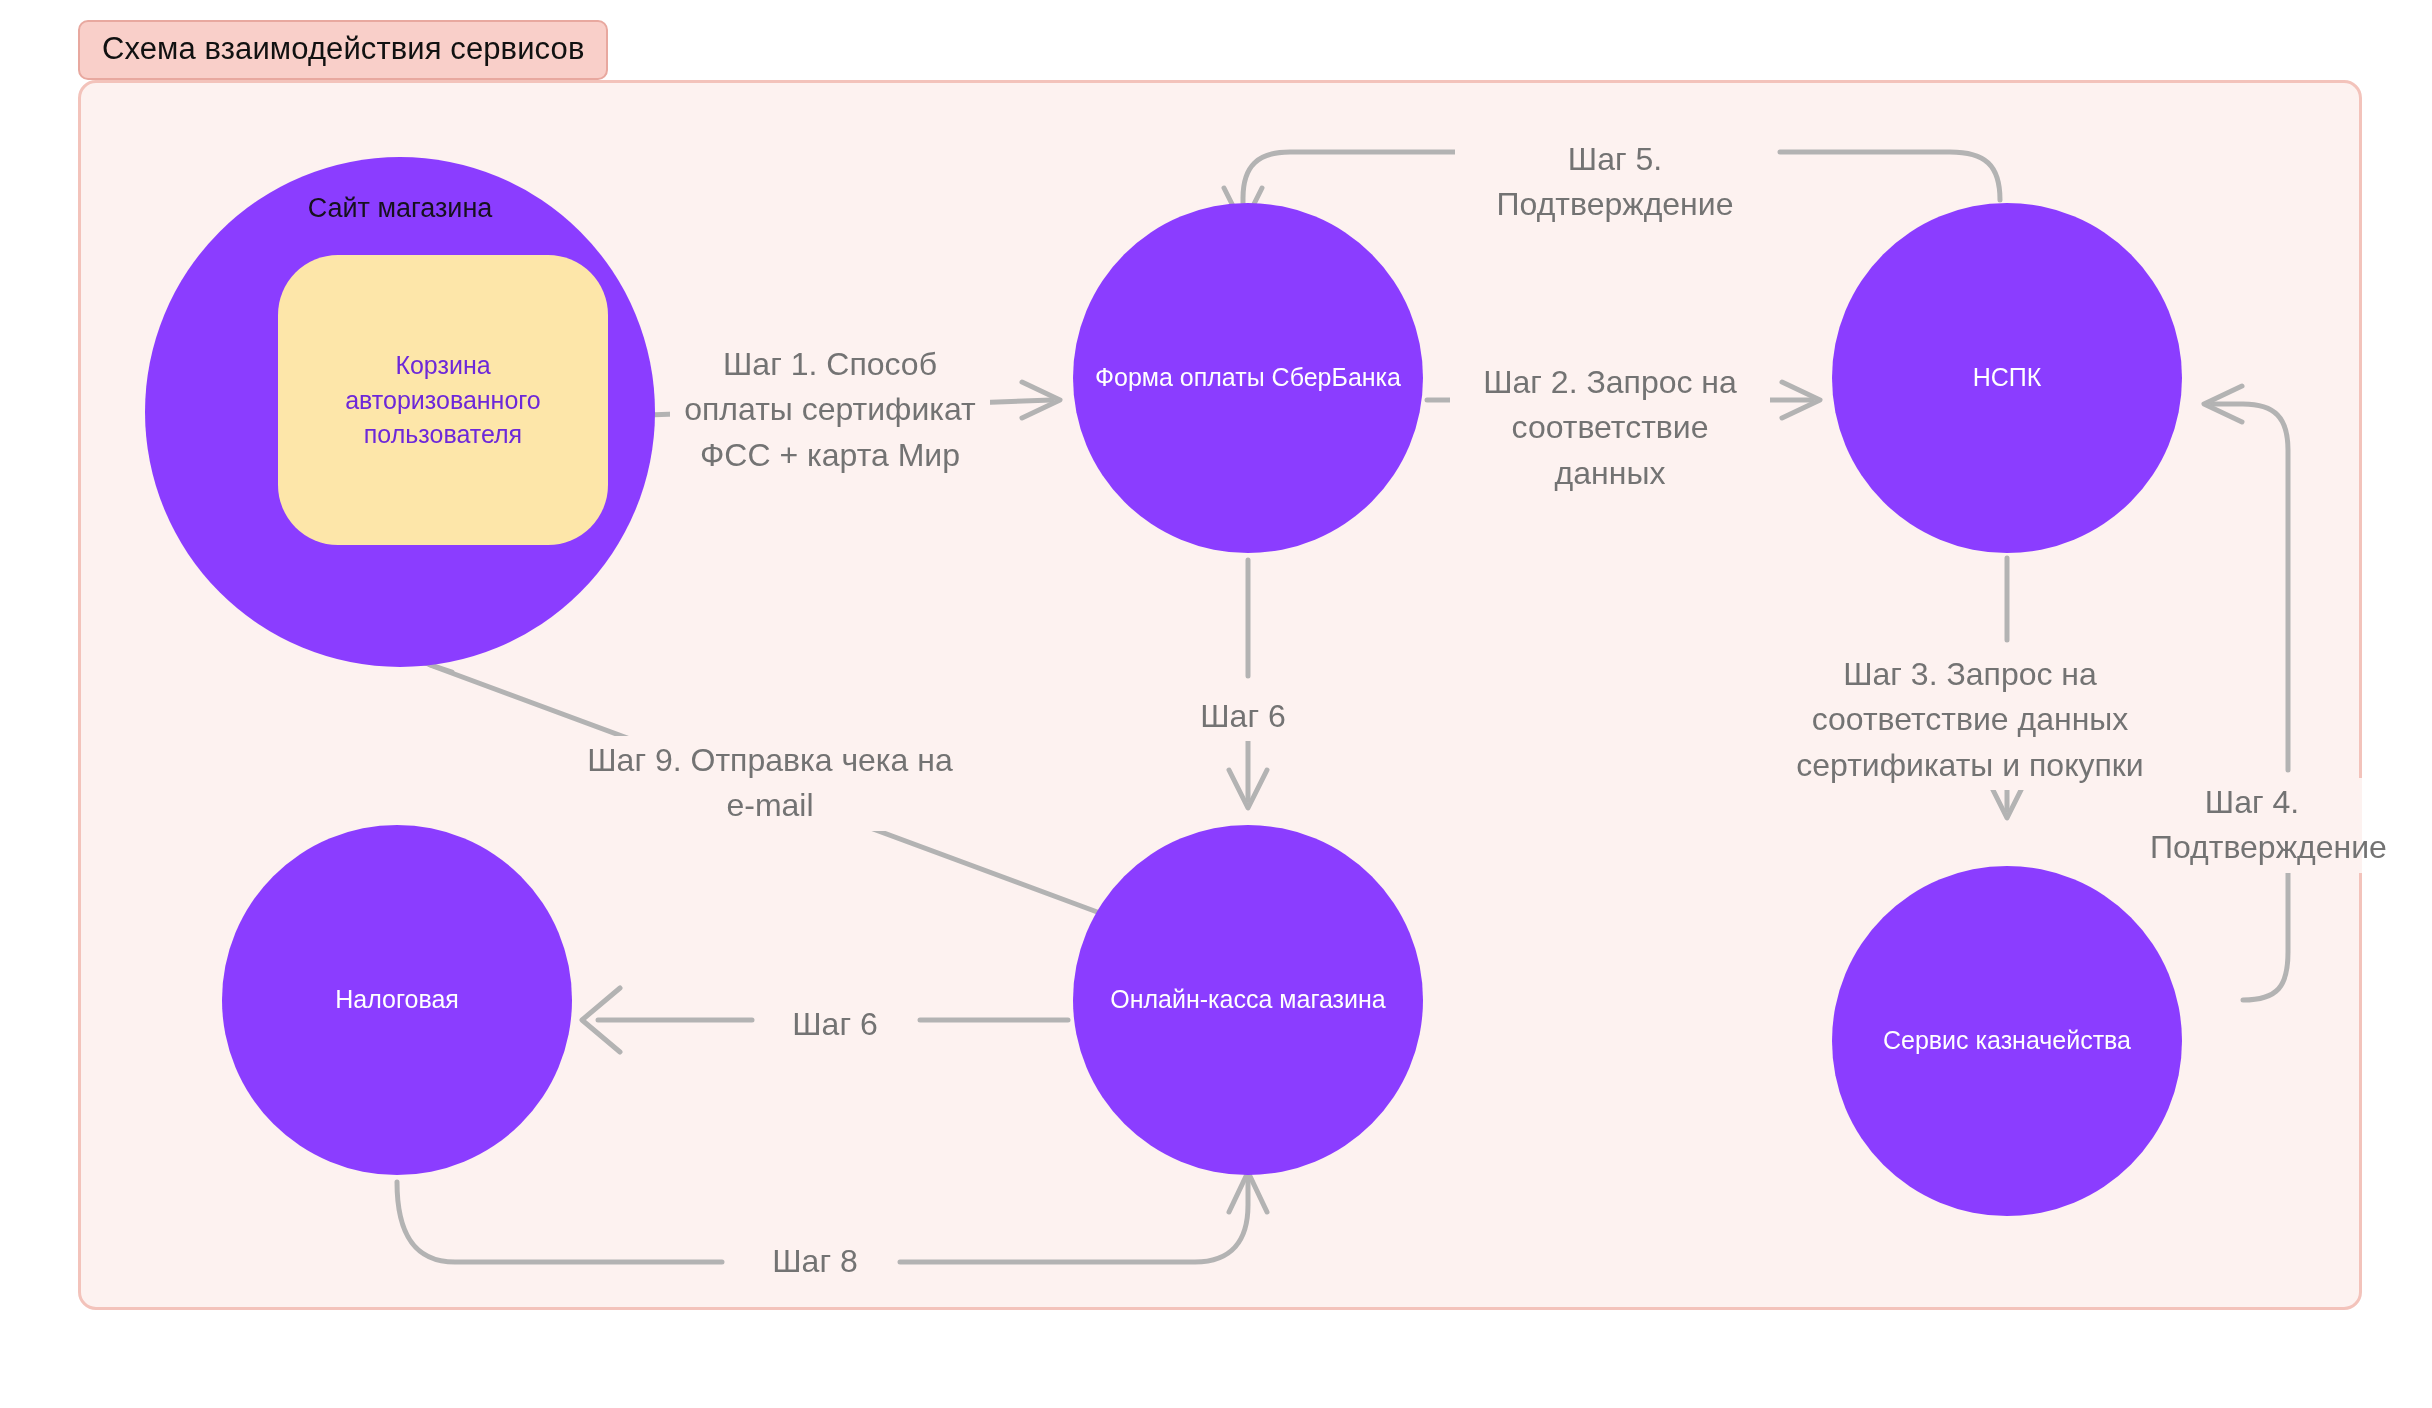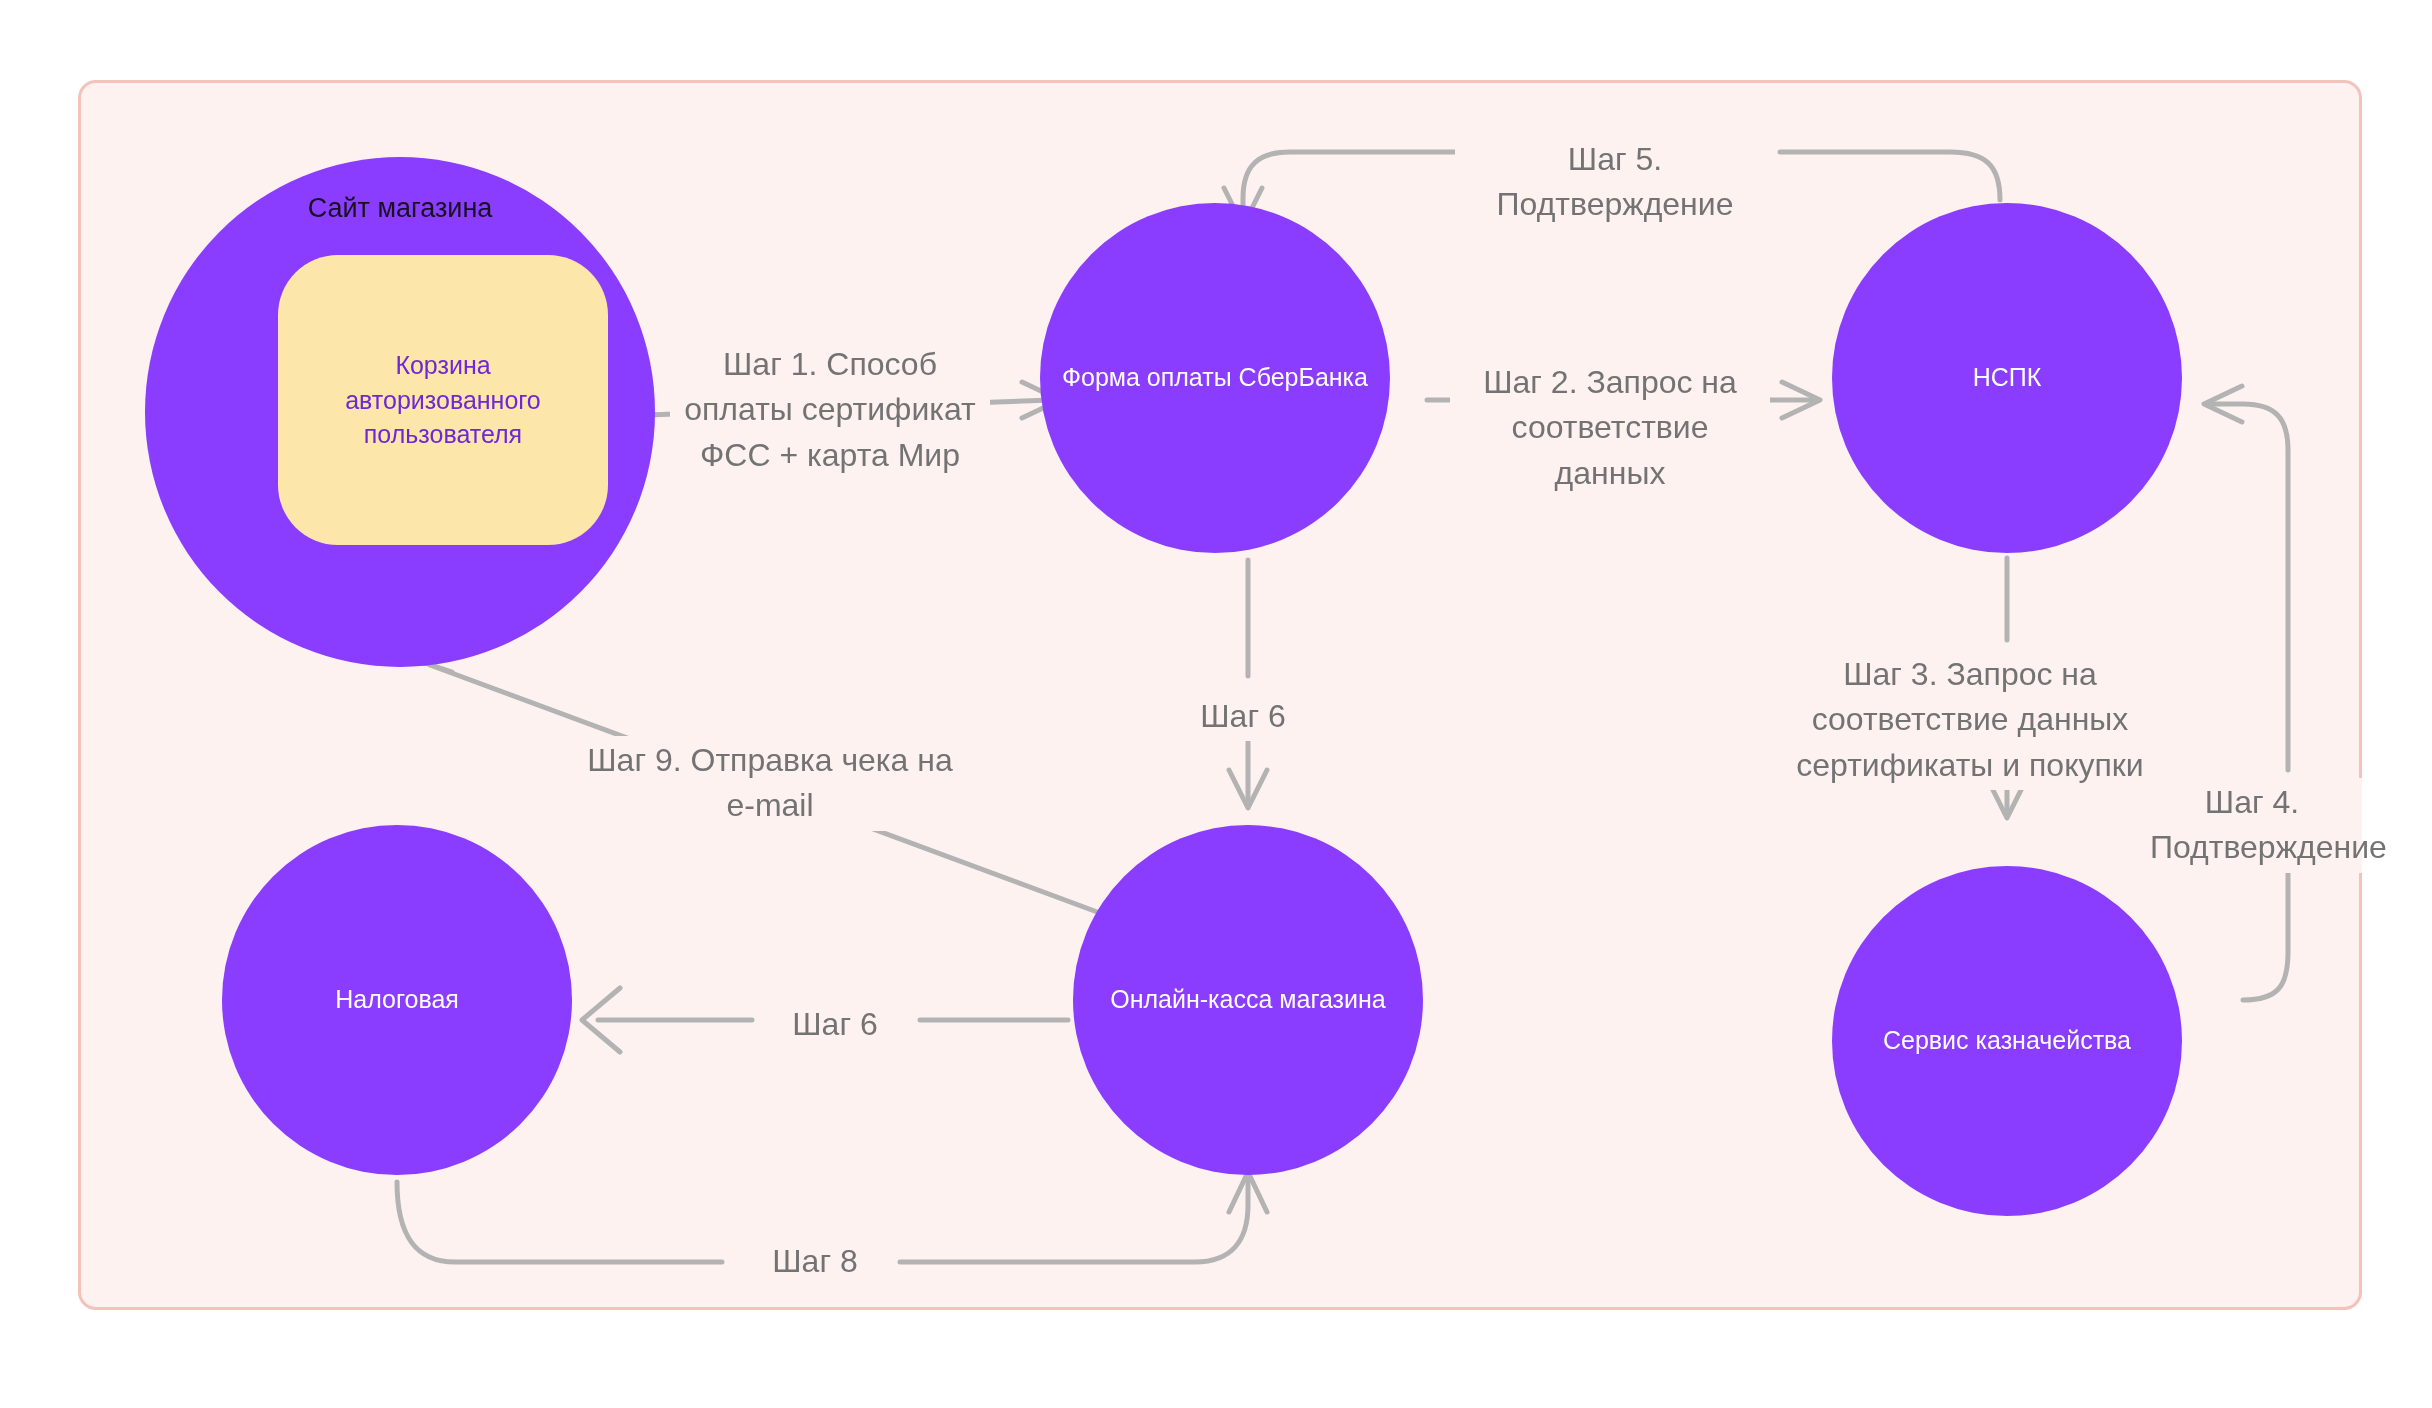--- a/index.html
+++ b/index.html
@@ -121,21 +121,21 @@
     text-align: center;
     color: #6d28d9;
     font-size: 25px;
     line-height: 1.38;
     z-index: 22;
     box-sizing: border-box;
     padding: 18px 26px;
     margin-left: 42px;
   }
 
-  #node-sber   { left: 1040px; top: 203px;  width: 350px; height: 350px; }
+  #node-sber   { left: 1073px; top: 203px;  width: 350px; height: 350px; }
   #node-nspk   { left: 1832px; top: 203px;  width: 350px; height: 350px; }
   #node-kassa  { left: 1073px; top: 825px;  width: 350px; height: 350px; }
   #node-treasury { left: 1832px; top: 866px; width: 350px; height: 350px; }
   #node-tax    { left: 222px;  top: 825px;  width: 350px; height: 350px; text-align: right; }
 
   
   .edge-label {
     position: absolute;
     text-align: center;
     color: #737373;
@@ -155,20 +155,21 @@
   #lbl-step6 { left: 1173px; top: 692px;  width: 140px; }
   #lbl-step7 { left: 755px;  top: 1000px; width: 160px; }
   #lbl-step8 { left: 735px;  top: 1237px; width: 160px; }
   #lbl-step9 { left: 570px;  top: 736px;  width: 400px; }
 </style>
 </head>
 <body>
 
 <div id="stage">
 
+  <div id="title-badge">Схема взаимодействия сервисов</div>
 
   <div id="panel"></div>
 
   <svg id="edges" viewBox="0 0 2432 1408" xmlns="http://www.w3.org/2000/svg">
 
     <g>
       <path class="edge-line" d="M 566 418 L 1052 400"></path>
       <path class="edge-head" d="M 1022 382 L 1060 400 L 1022 418"></path>
     </g>
 

